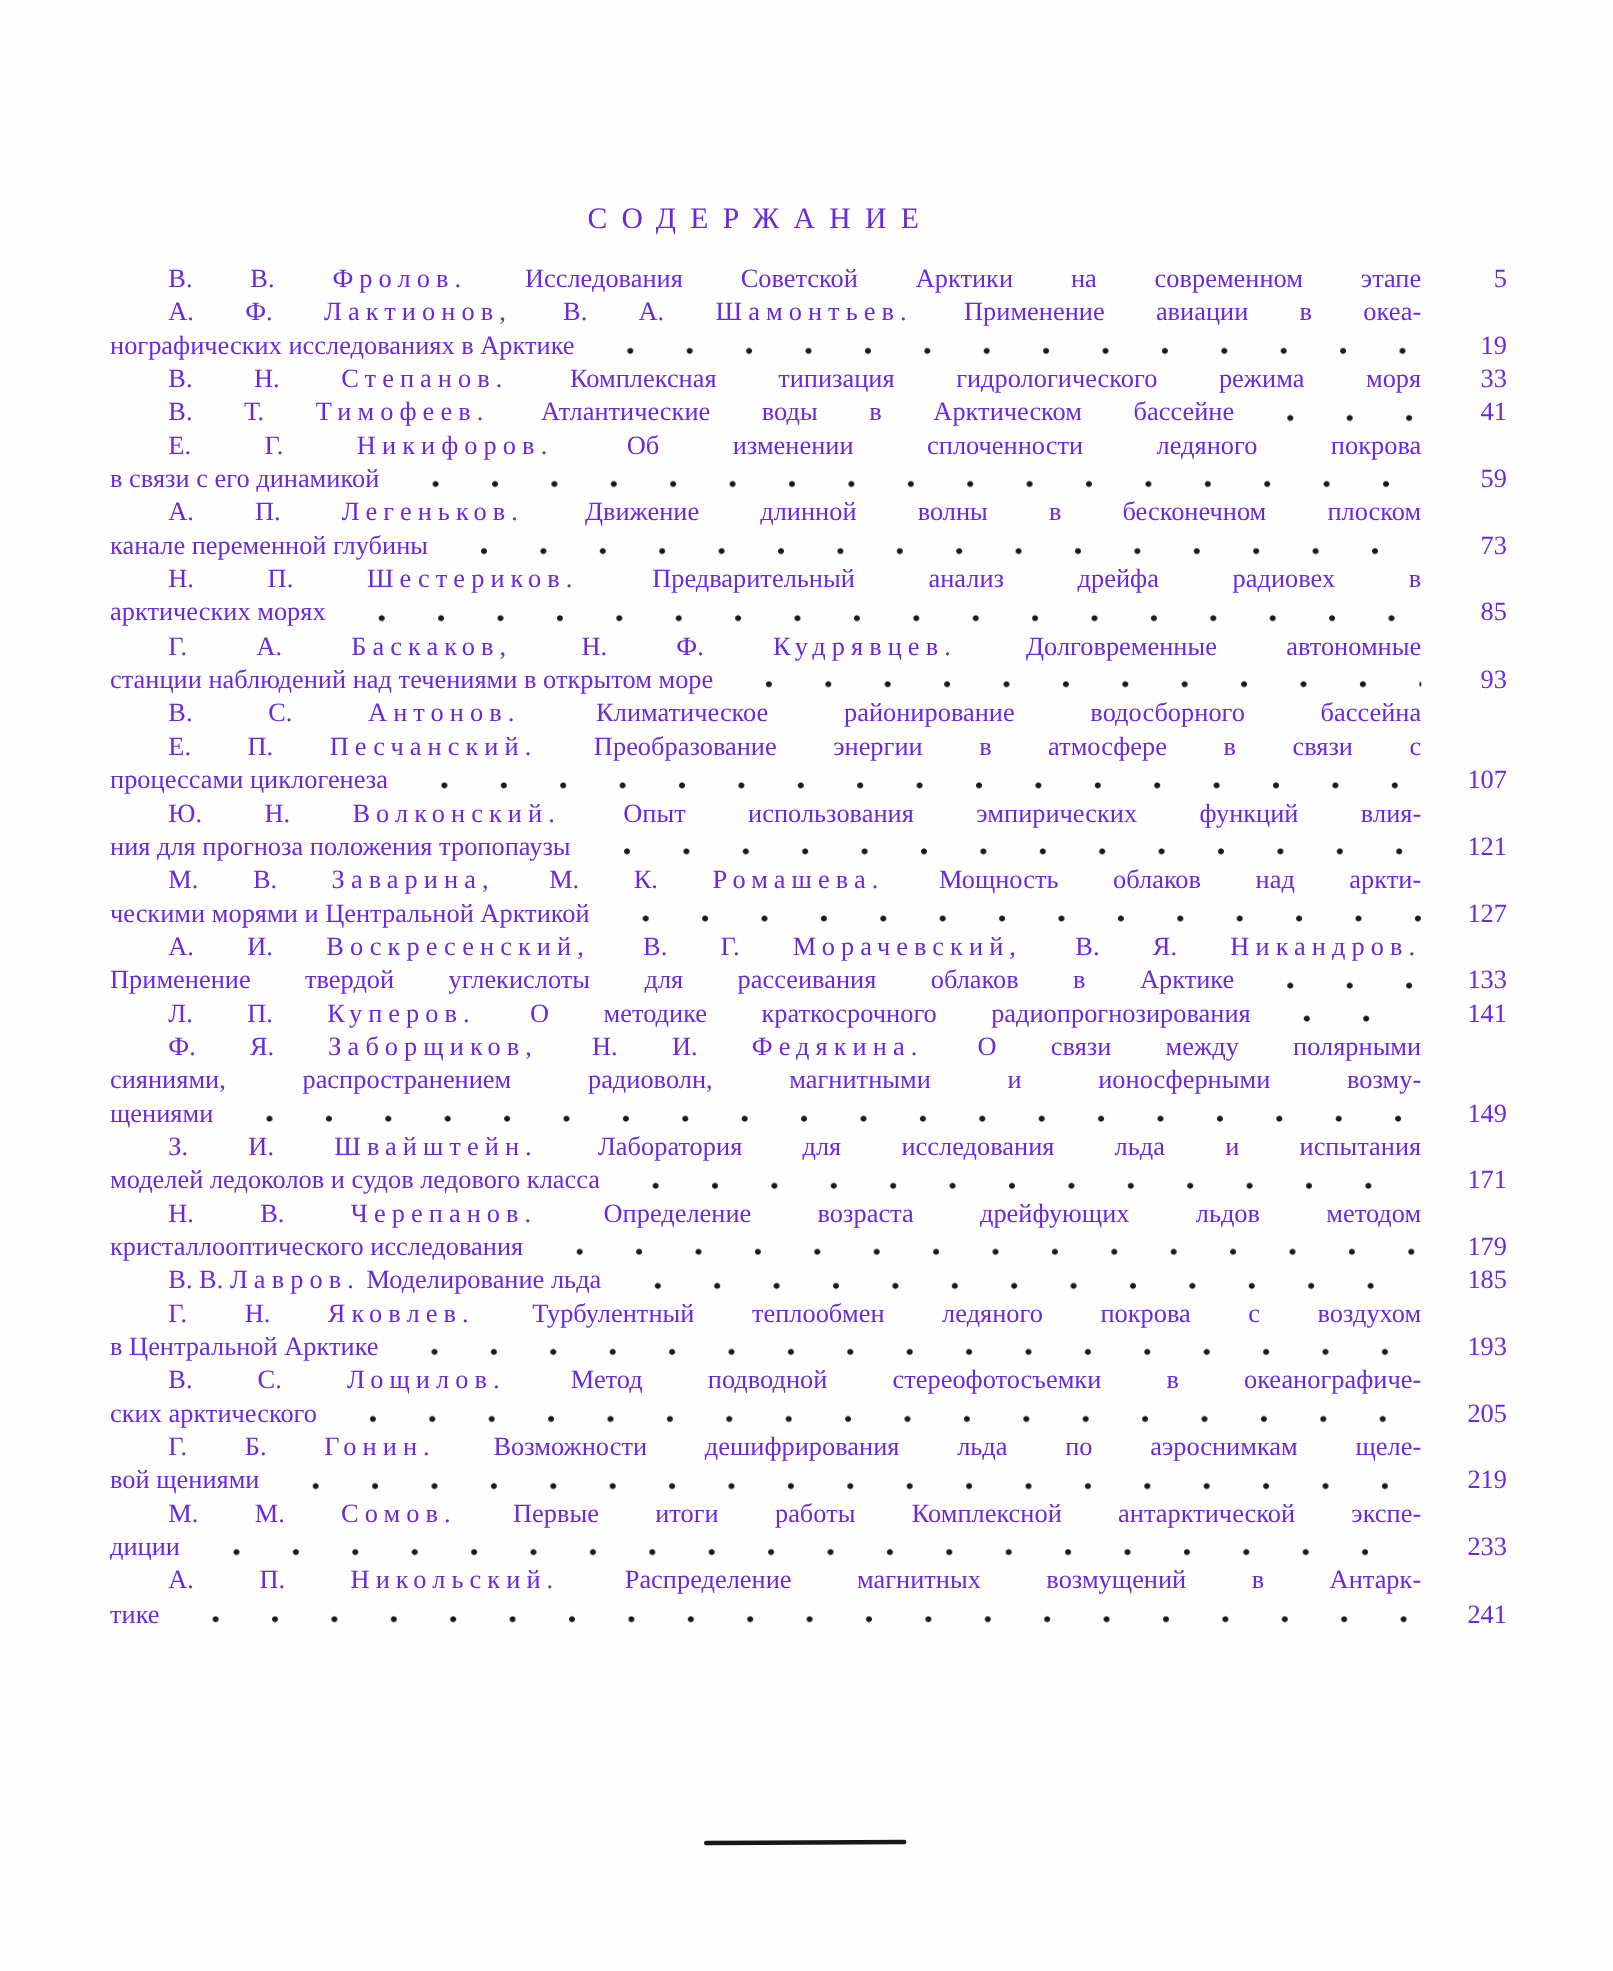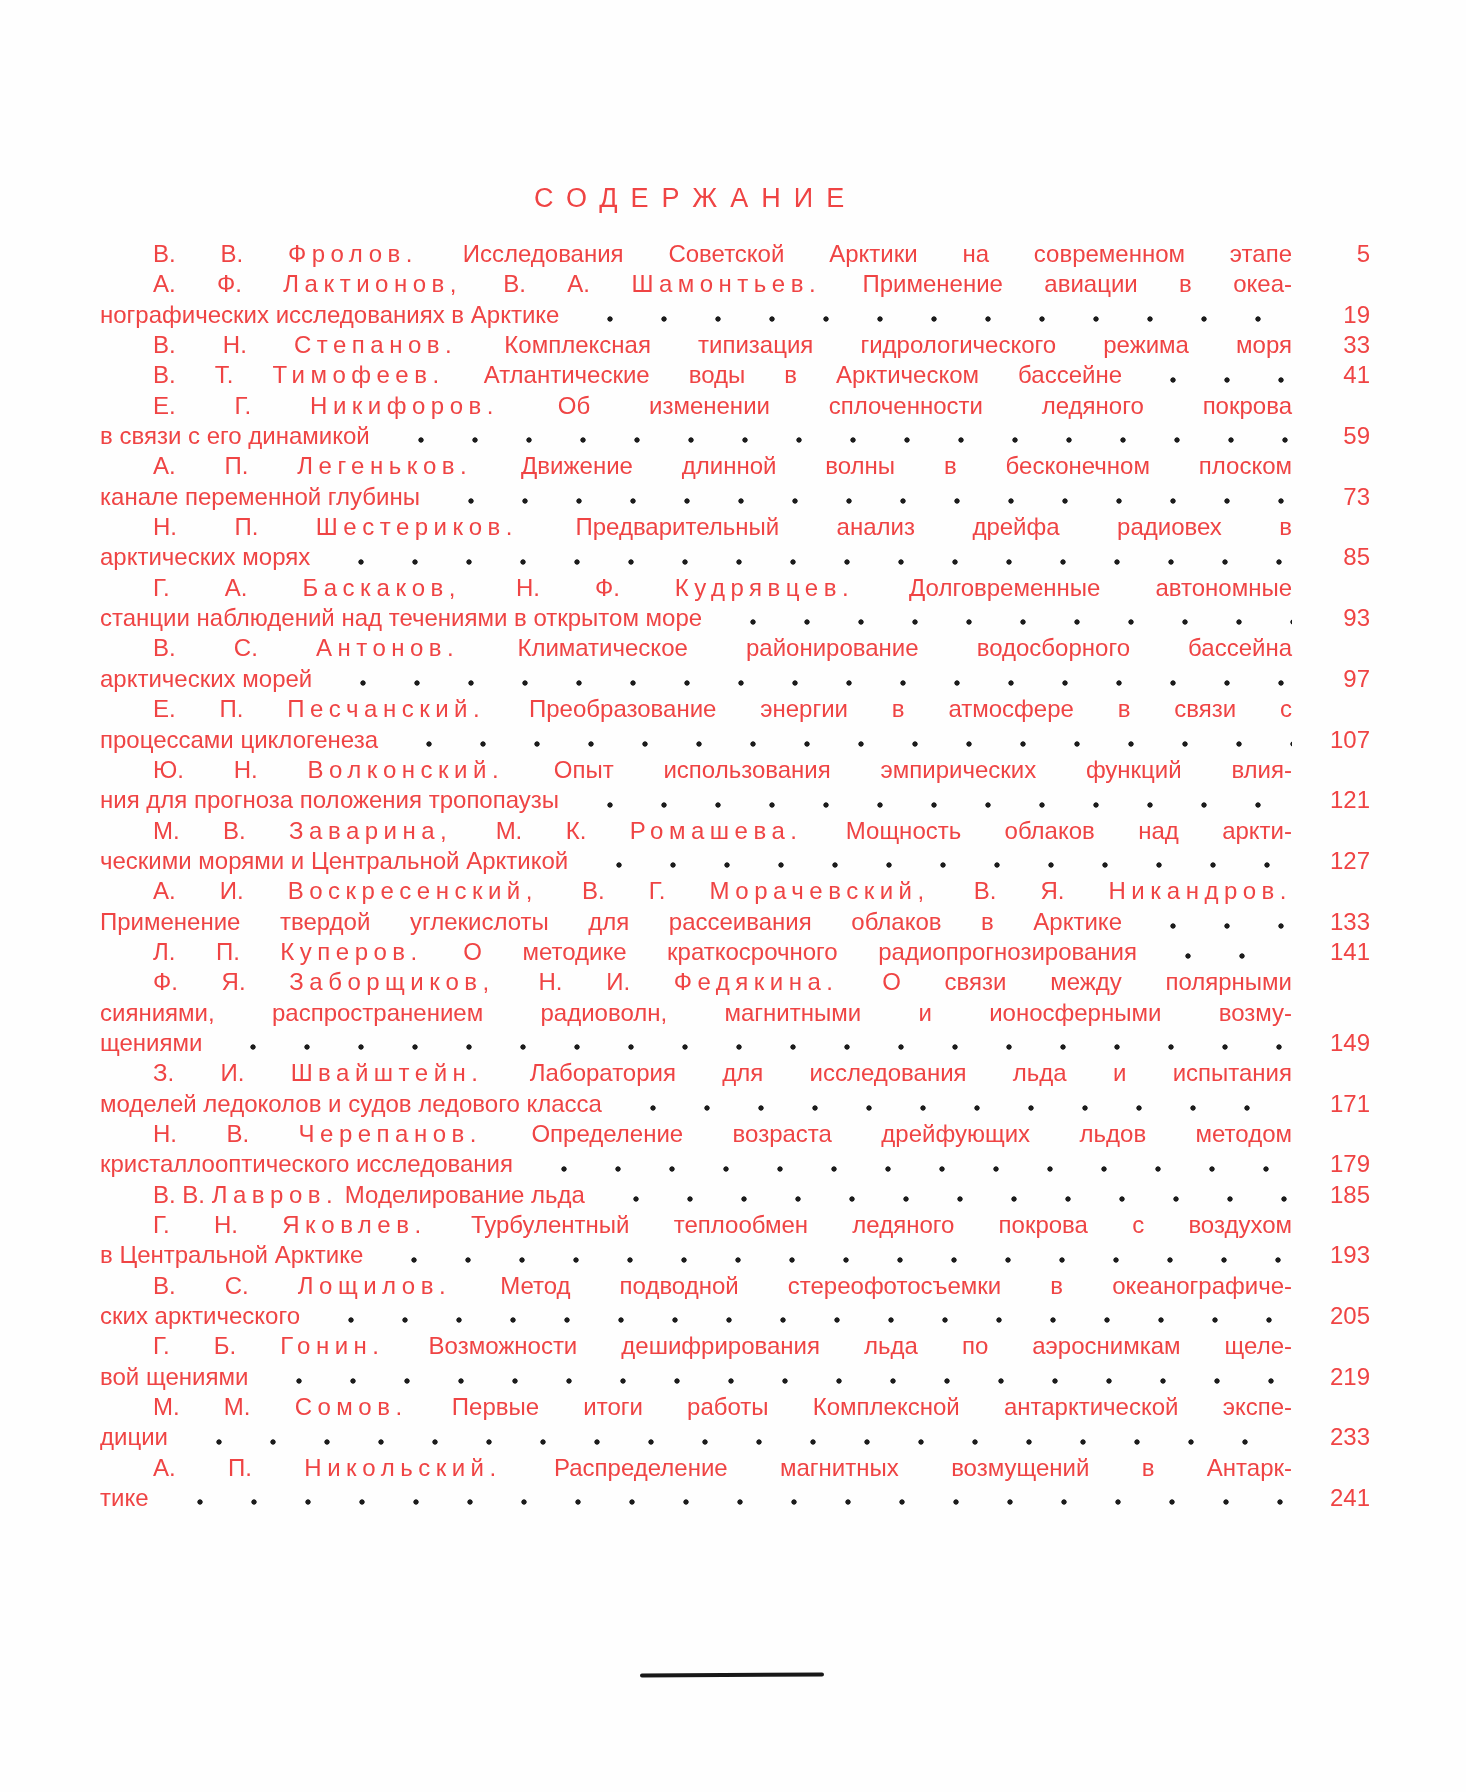--- a/index.html
+++ b/index.html
@@ -6,22 +6,22 @@
     margin: 0;
     padding: 0;
     background: #ffffff;
   }
   .page {
     position: relative;
     width: 1466px;
     height: 1792px;
     background: #fefefe;
     overflow: hidden;
-    font-family: Liberation Sans, sans-serif;
-    color: #ef4444;
+    font-family: Liberation Serif, serif;
+    color: #6d28d9;
   }
   .title {
     position: absolute;
     left: 534px;
     top: 183px;
     font-size: 27px;
     font-weight: 400;
     letter-spacing: 13px;
     white-space: nowrap;
   }
@@ -136,25 +136,20 @@
       </div>
       <div class="row">
         <span class="txt"><span>станции наблюдений над течениями в открытом море</span></span>
         <span class="lead"></span>
         <span class="pg">93</span>
       </div>
       <div class="row ind">
         <span class="txt fill"><span>В. С. </span><span class="au">Антонов.</span><span> Климатическое районирование водосборного бассейна</span></span>
         <span class="pg"></span>
       </div>
-      <div class="row">
-        <span class="txt"><span>арктических морей</span></span>
-        <span class="lead"></span>
-        <span class="pg">97</span>
-      </div>
       <div class="row ind">
         <span class="txt fill"><span>Е. П. </span><span class="au">Песчанский.</span><span> Преобразование энергии в атмосфере в связи с</span></span>
         <span class="pg"></span>
       </div>
       <div class="row">
         <span class="txt"><span>процессами циклогенеза</span></span>
         <span class="lead"></span>
         <span class="pg">107</span>
       </div>
       <div class="row ind">

